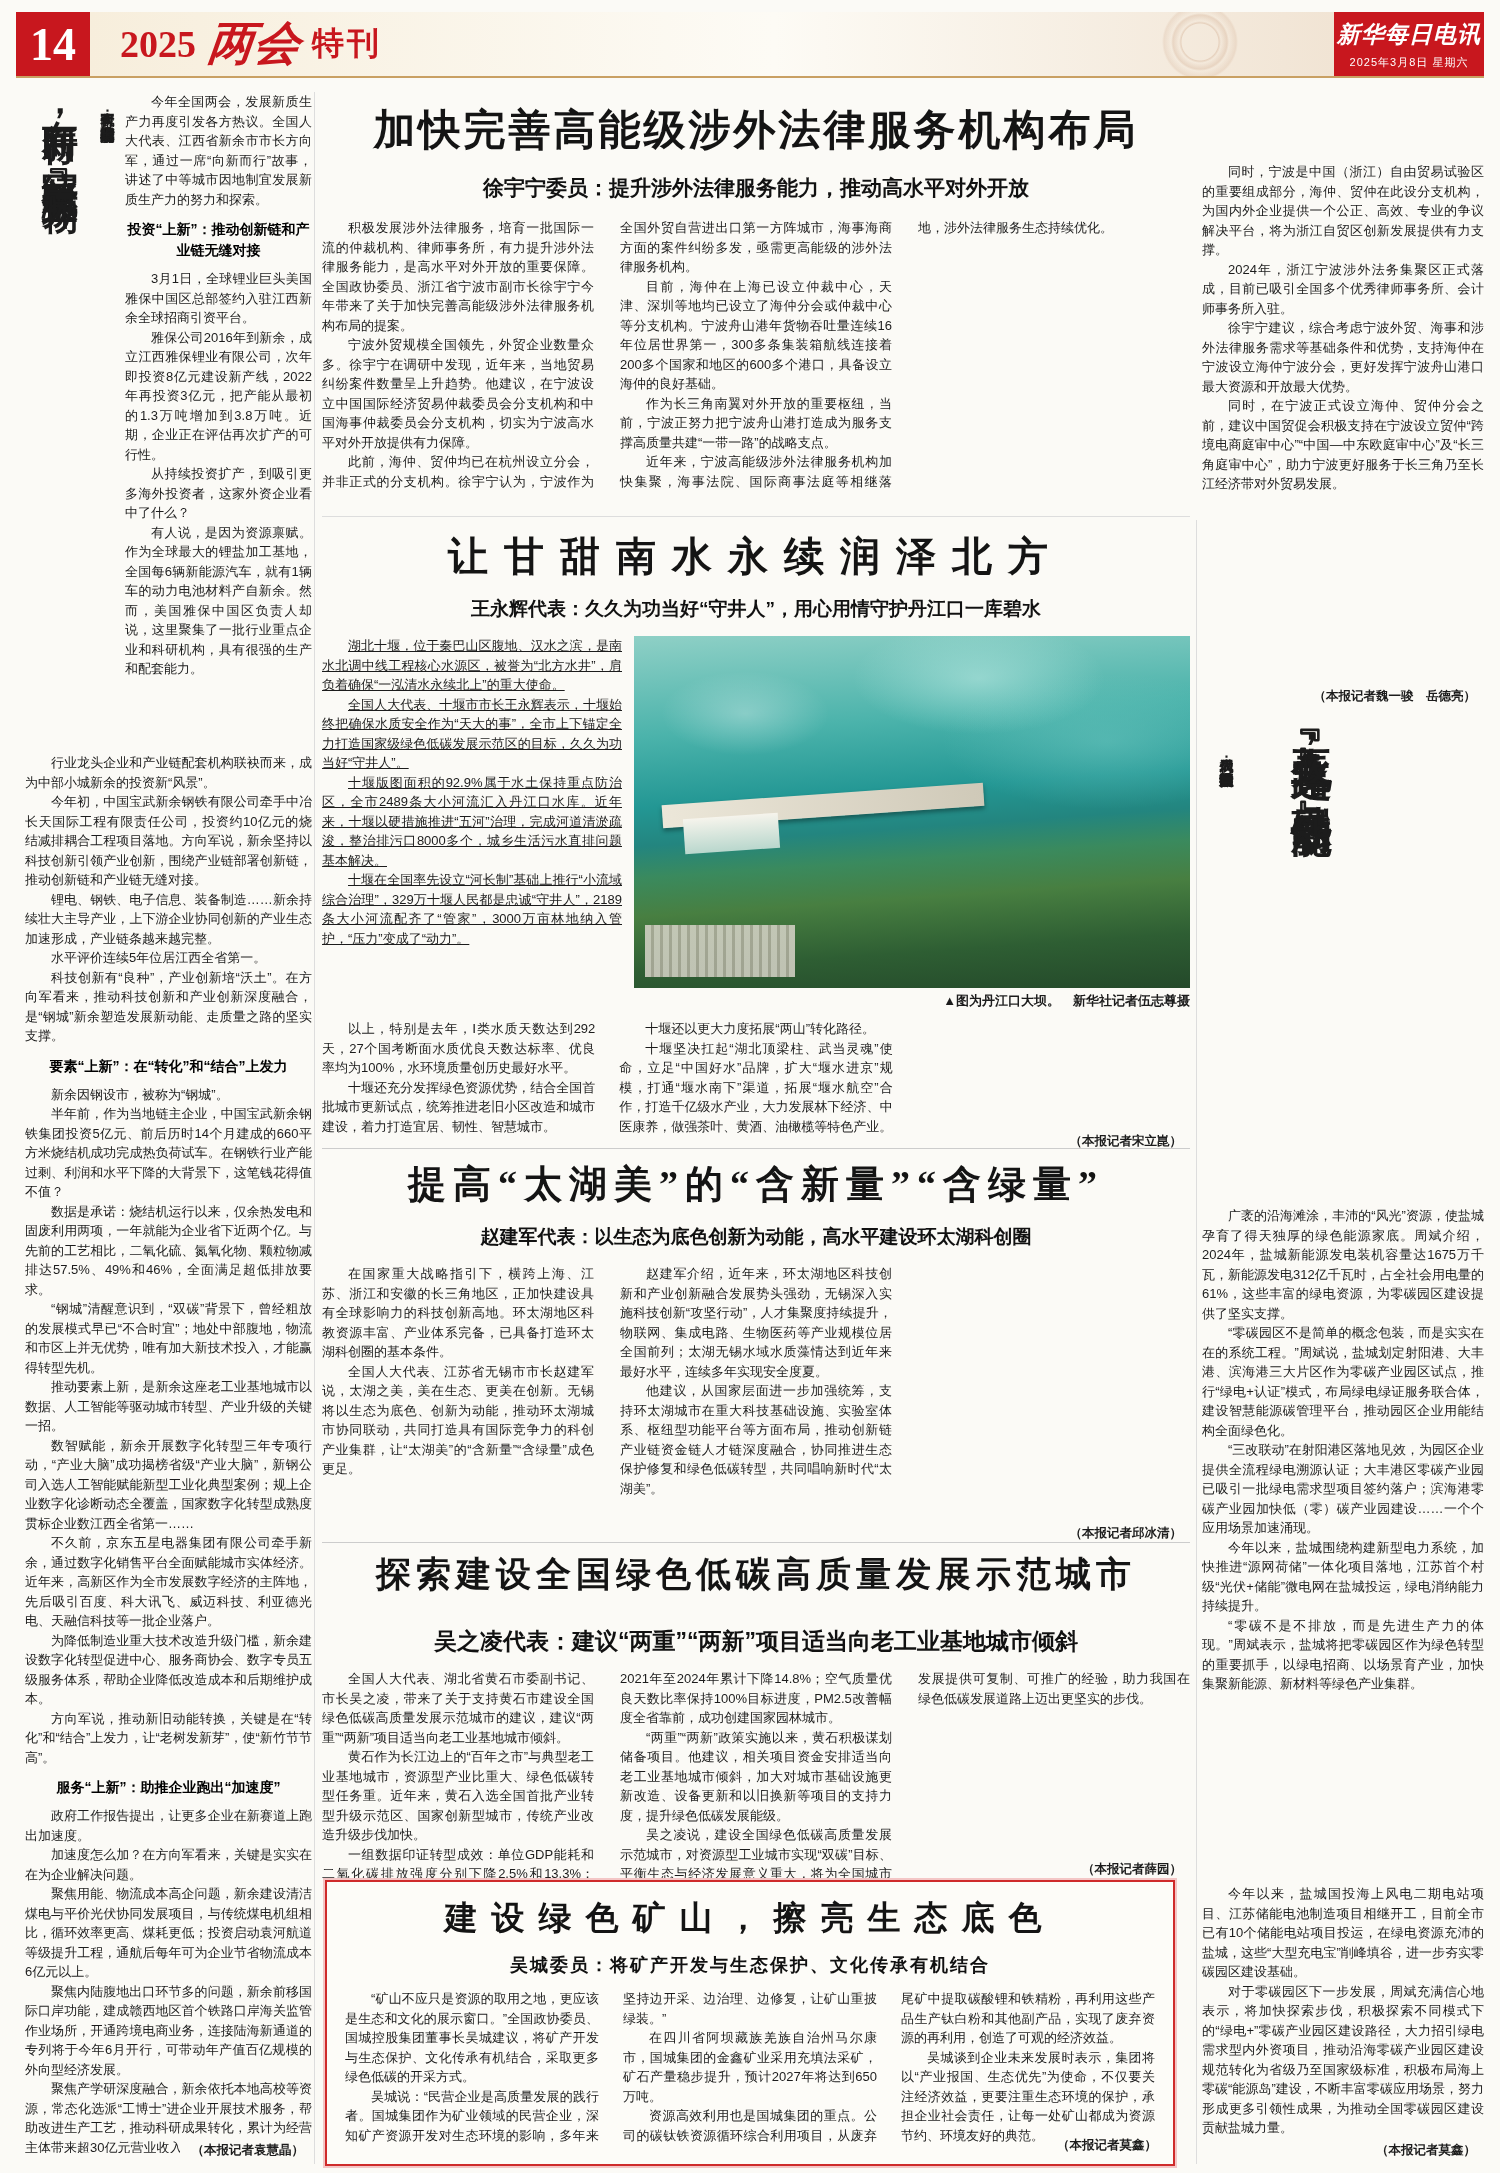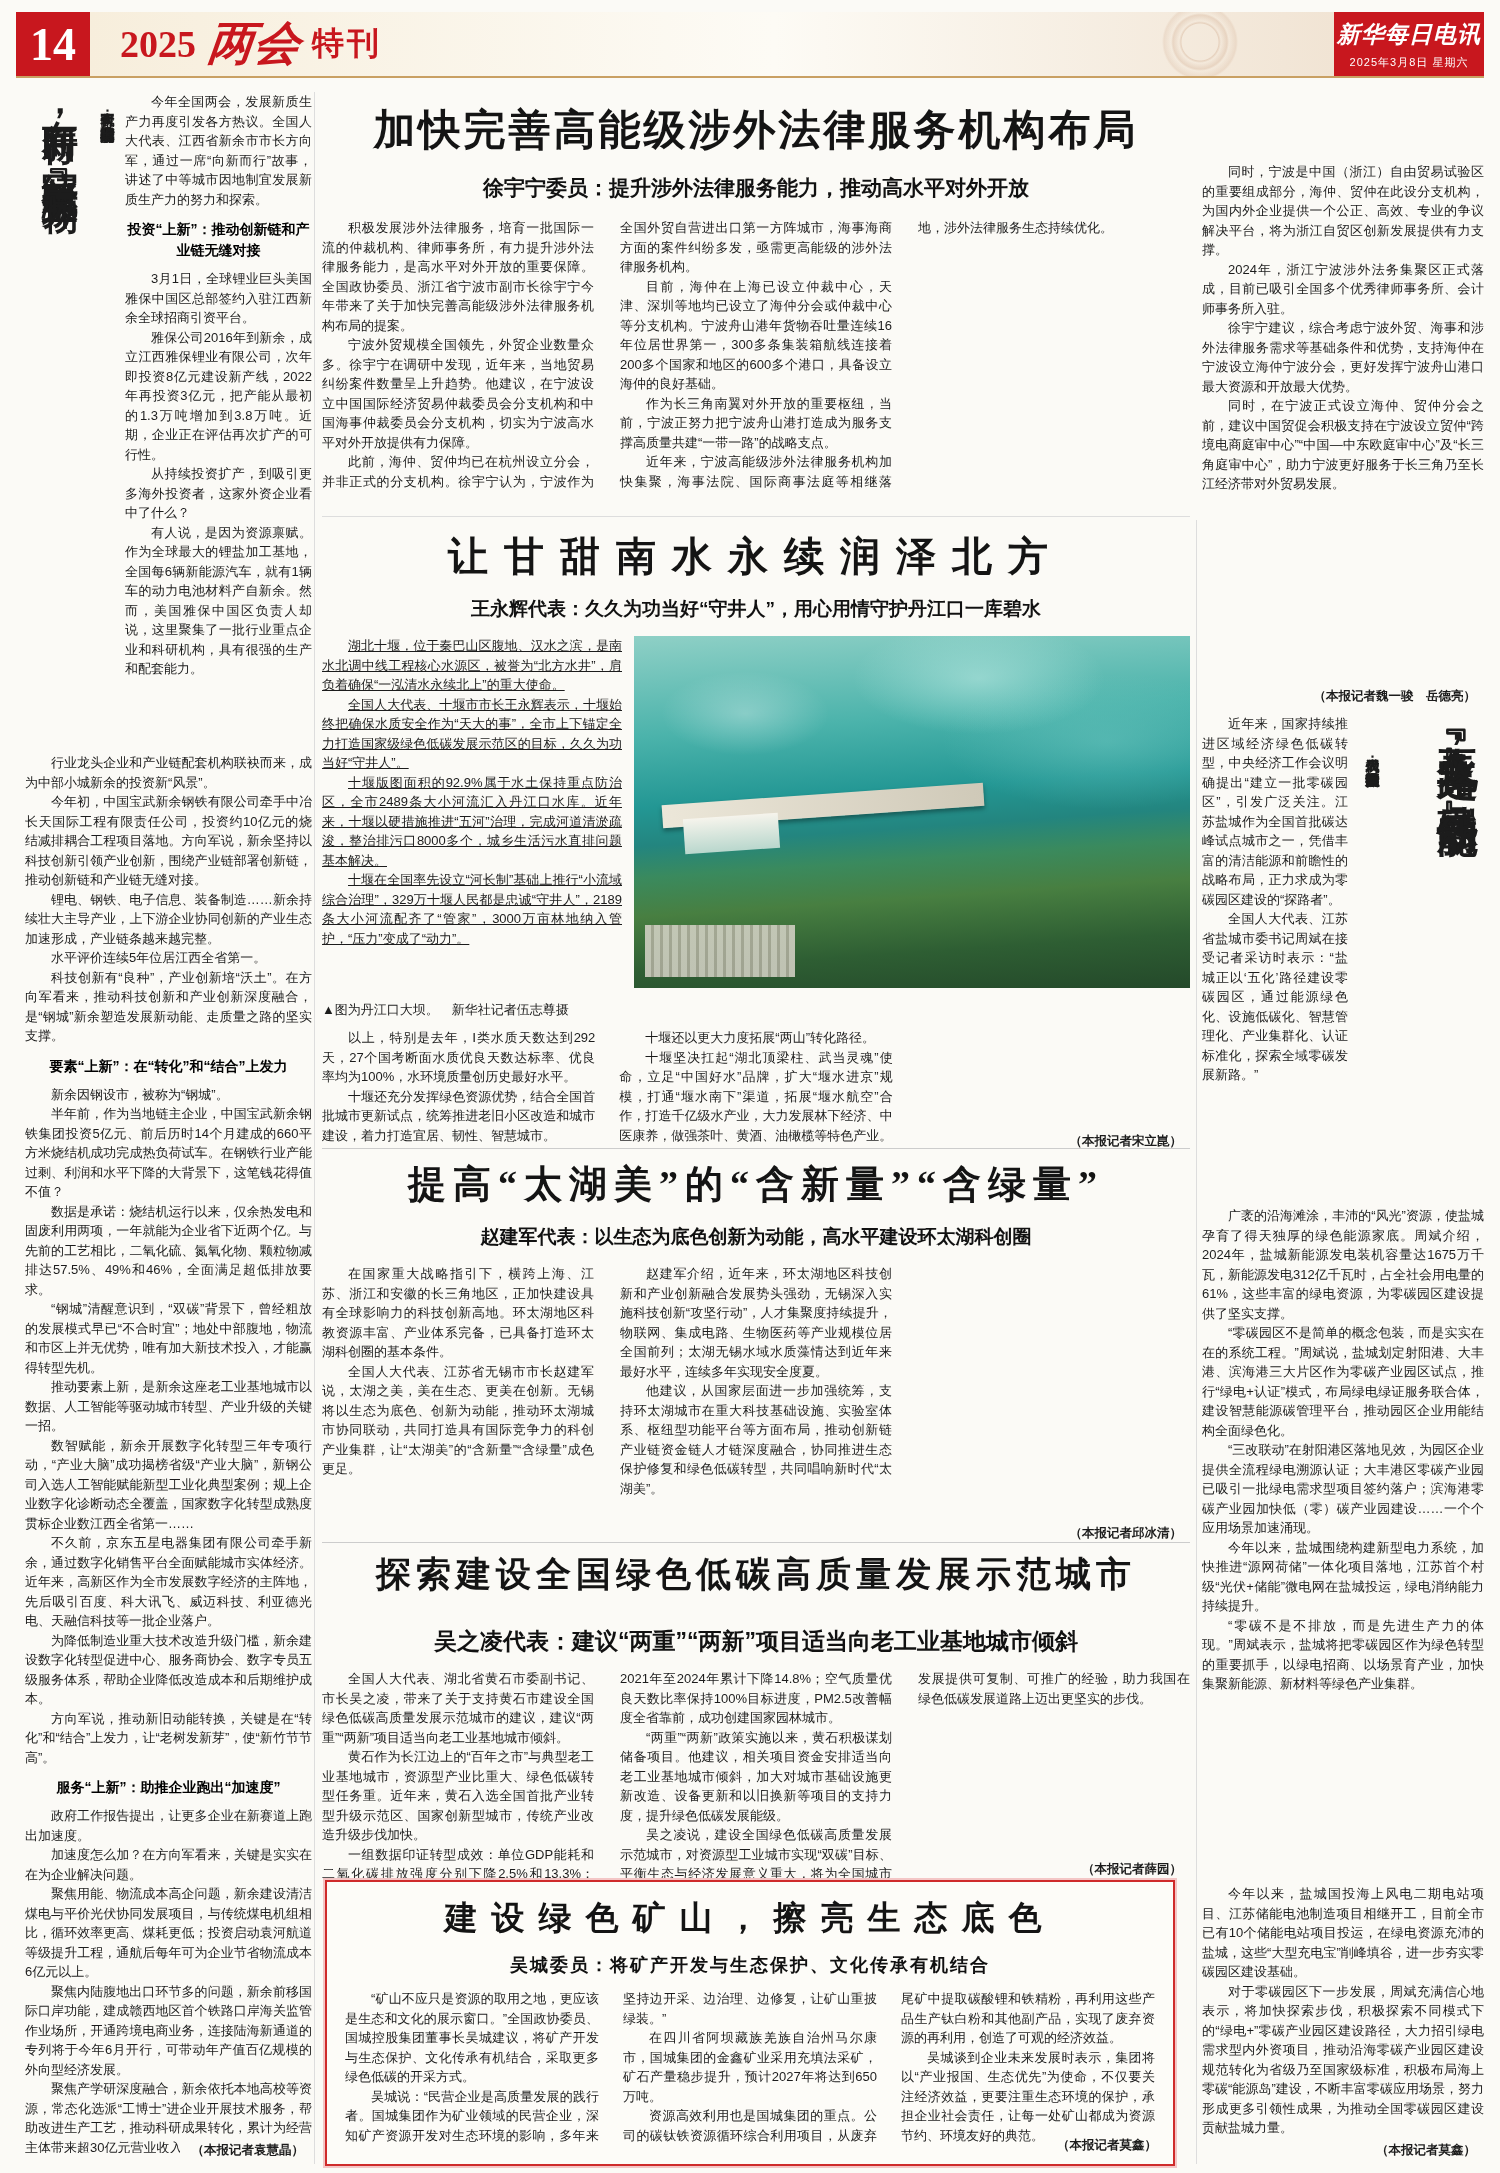--- a/index.html
+++ b/index.html
@@ -55,21 +55,21 @@
        radial-gradient(120px 60px at 20% 22%, rgba(255,255,255,.30), transparent 70%),
        radial-gradient(180px 80px at 62% 12%, rgba(190,235,228,.55), transparent 70%),
        radial-gradient(220px 90px at 85% 30%, rgba(120,205,198,.45), transparent 75%),
        linear-gradient(176deg,#8fd0c6 0%,#4bb3ab 26%,#239794 44%,#23857f 54%,#3a8a5e 62%,#487f41 72%,#2e5e33 86%,#24492a 100%);}
   .dam{position:absolute;left:5%;top:45%;width:58%;height:6.5%;transform:rotate(-4deg);
        background:linear-gradient(90deg,#ece7d9,#cfc9b8);box-shadow:0 3px 4px rgba(0,0,0,.35);}
   .spill{position:absolute;left:9%;top:51%;width:17%;height:10%;transform:rotate(-4deg);
        background:linear-gradient(180deg,#f6f4ec,#b9d7cd);}
   .town{position:absolute;left:2%;bottom:3%;width:27%;height:15%;opacity:.85;
        background:repeating-linear-gradient(90deg,#d9d5ca 0 6px,#b4b0a2 6px 9px);}
-  .a3cap{text-align:left;font-size:13px;font-weight:400;margin-top:13px;}
+  .a3cap{text-align:right;font-size:13px;font-weight:700;margin-top:4px;}
   .a3bot{margin-top:9px;height:132px;column-count:3;column-gap:24px;column-fill:auto;overflow:hidden;}
   
   .a4{left:322px;top:1148px;width:868px;height:388px;overflow:hidden;border-top:1px solid #ccc;padding-top:10px;}
   .a4hl{font-size:38px;letter-spacing:7px;}
   .a4sub{font-size:19px;margin-top:14px;}
   .a4body{margin-top:14px;height:244px;column-count:3;column-gap:26px;column-fill:auto;overflow:hidden;}
   
   .a5{left:322px;top:1542px;width:868px;height:332px;overflow:hidden;border-top:1px solid #ccc;padding-top:8px;}
   .a5hl{font-size:35px;letter-spacing:5px;}
   .a5sub{font-size:23px;margin-top:28px;}
@@ -232,24 +232,20 @@
       <p class="bp b-p">“矿山不应只是资源的取用之地，更应该是生态和文化的展示窗口。”全国政协委员、国城控股集团董事长吴城建议，将矿产开发与生态保护、文化传承有机结合，采取更多绿色低碳的开采方式。</p>
       <p class="bp b-p">吴城说：“民营企业是高质量发展的践行者。国城集团作为矿业领域的民营企业，深知矿产资源开发对生态环境的影响，多年来坚持边开采、边治理、边修复，让矿山重披绿装。”</p>
       <p class="bp b-p">在四川省阿坝藏族羌族自治州马尔康市，国城集团的金鑫矿业采用充填法采矿，矿石产量稳步提升，预计2027年将达到650万吨。</p>
       <p class="bp b-p">资源高效利用也是国城集团的重点。公司的碳钛铁资源循环综合利用项目，从废弃尾矿中提取碳酸锂和铁精粉，再利用这些产品生产钛白粉和其他副产品，实现了废弃资源的再利用，创造了可观的经济效益。</p>
       <p class="bp b-p">吴城谈到企业未来发展时表示，集团将以“产业报国、生态优先”为使命，不仅要关注经济效益，更要注重生态环境的保护，承担企业社会责任，让每一处矿山都成为资源节约、环境友好的典范。</p>
     </div>
   <div class="rep">（本报记者莫鑫）</div>
 </div>
 
 <div class="abs a7top" style="position:absolute;">
-  <div class="a7text">
-      <p class="bp b-p">近年来，国家持续推进区域经济绿色低碳转型，中央经济工作会议明确提出“建立一批零碳园区”，引发广泛关注。江苏盐城作为全国首批碳达峰试点城市之一，凭借丰富的清洁能源和前瞻性的战略布局，正力求成为零碳园区建设的“探路者”。</p>
-      <p class="bp b-p">全国人大代表、江苏省盐城市委书记周斌在接受记者采访时表示：“盐城正以‘五化’路径建设零碳园区，通过能源绿色化、设施低碳化、智慧管理化、产业集群化、认证标准化，探索全域零碳发展新路。”</p>
-    </div>
   <div class="a7by">周斌代表：为推动全国零碳园区建设贡献力量</div>
   <div class="a7hl">走『五化』之路，『碳』寻新动能</div>
 </div>
 <div class="abs a7mid" style="position:absolute;">
     <p class="bp b-p">广袤的沿海滩涂，丰沛的“风光”资源，使盐城孕育了得天独厚的绿色能源家底。周斌介绍，2024年，盐城新能源发电装机容量达1675万千瓦，新能源发电312亿千瓦时，占全社会用电量的61%，这些丰富的绿电资源，为零碳园区建设提供了坚实支撑。</p>
     <p class="bp b-p">“零碳园区不是简单的概念包装，而是实实在在的系统工程。”周斌说，盐城划定射阳港、大丰港、滨海港三大片区作为零碳产业园区试点，推行“绿电+认证”模式，布局绿电绿证服务联合体，建设智慧能源碳管理平台，推动园区企业用能结构全面绿色化。</p>
     <p class="bp b-p">“三改联动”在射阳港区落地见效，为园区企业提供全流程绿电溯源认证；大丰港区零碳产业园已吸引一批绿电需求型项目签约落户；滨海港零碳产业园加快低（零）碳产业园建设……一个个应用场景加速涌现。</p>
     <p class="bp b-p">今年以来，盐城围绕构建新型电力系统，加快推进“源网荷储”一体化项目落地，江苏首个村级“光伏+储能”微电网在盐城投运，绿电消纳能力持续提升。</p>
     <p class="bp b-p">“零碳不是不排放，而是先进生产力的体现。”周斌表示，盐城将把零碳园区作为绿色转型的重要抓手，以绿电招商、以场景育产业，加快集聚新能源、新材料等绿色产业集群。</p>
   </div>

